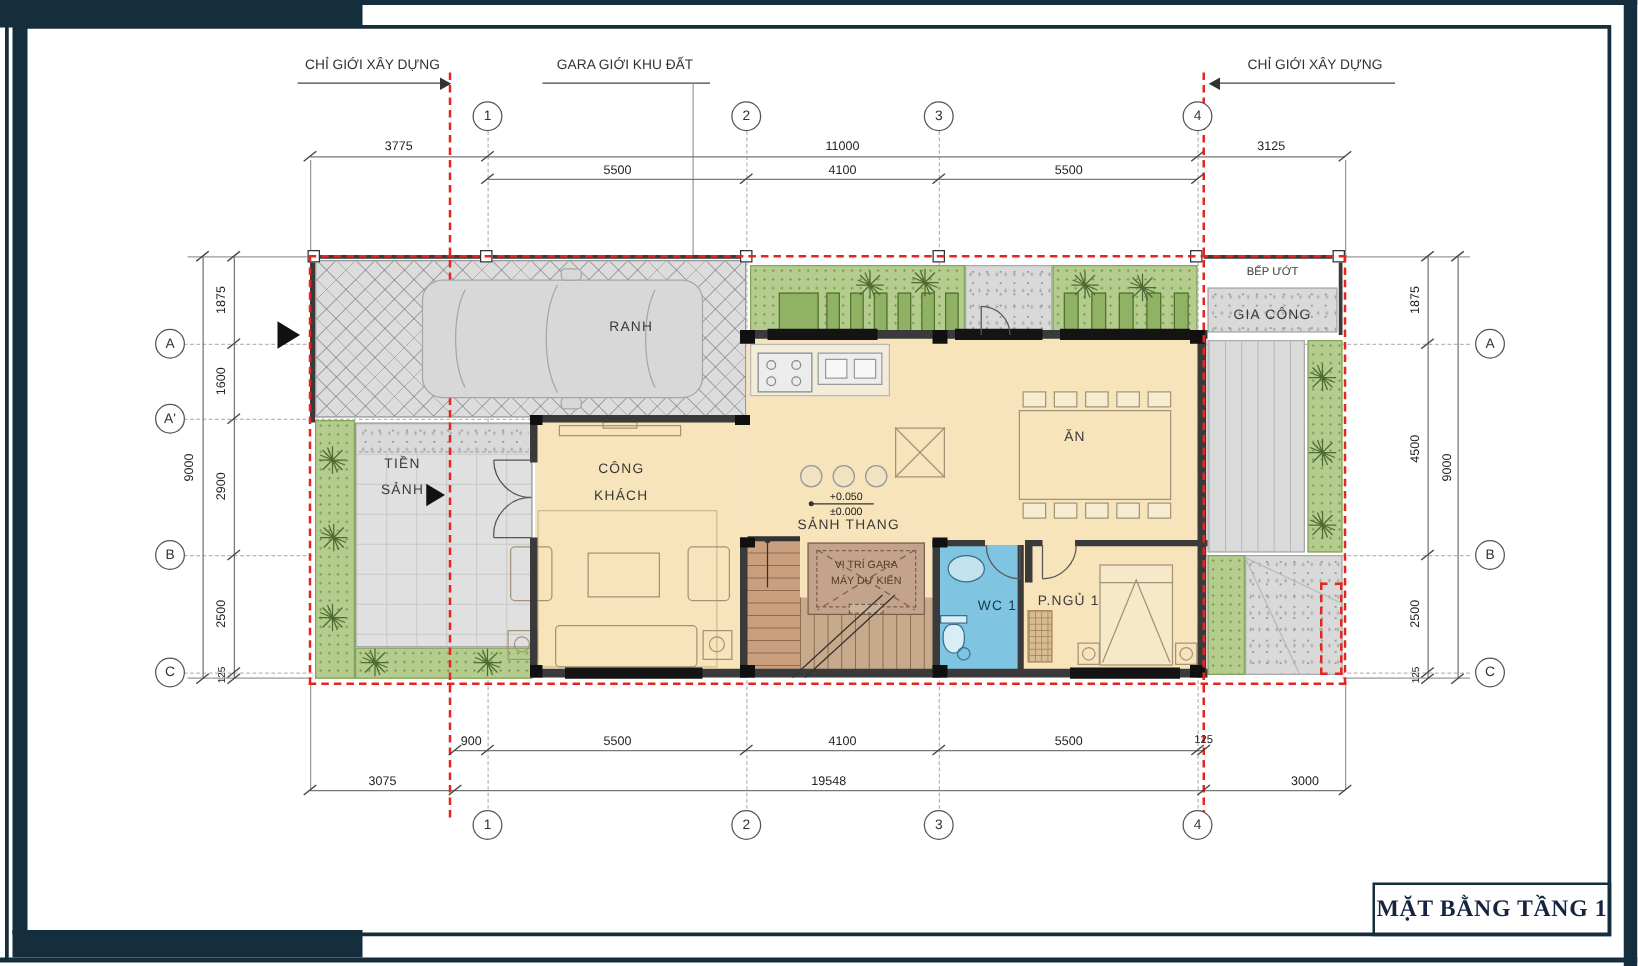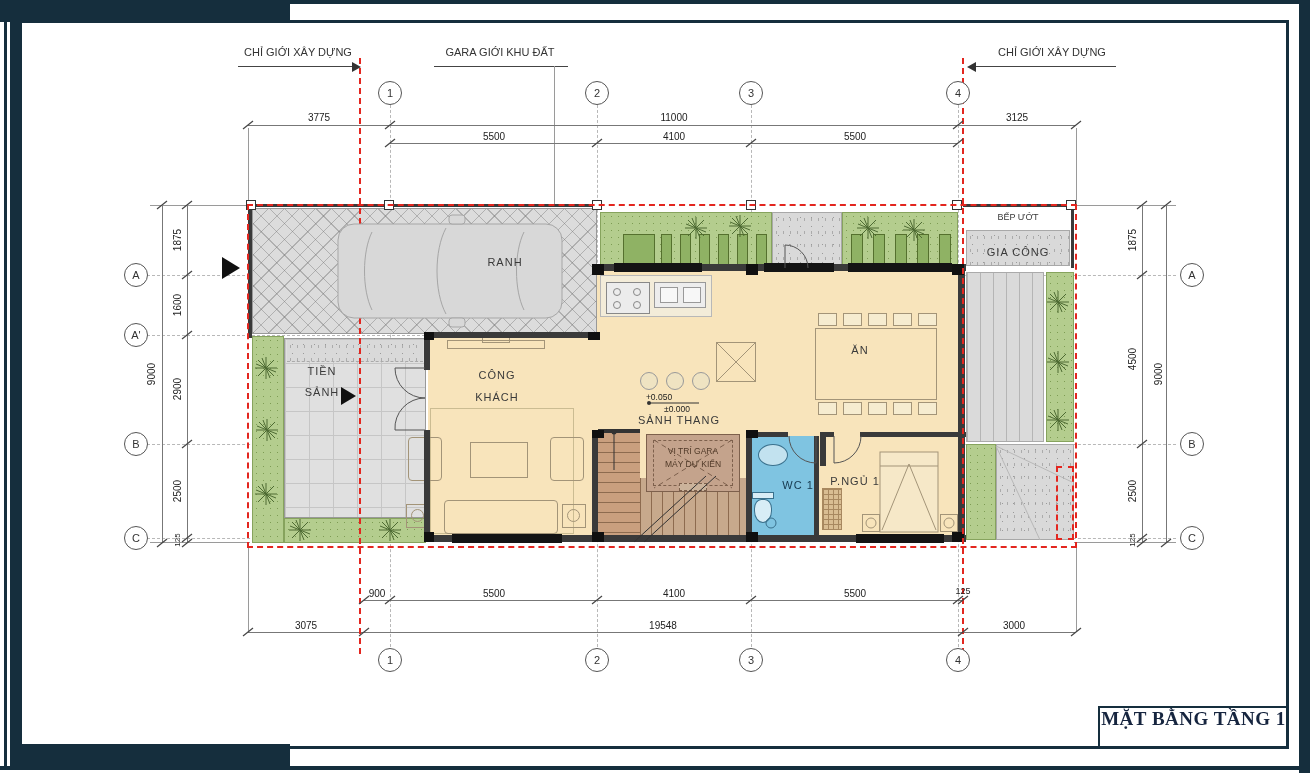--- a/index.html
+++ b/index.html
@@ -2,21 +2,21 @@
 <html><head>
 <meta charset="utf-8">
 <style>
   * { box-sizing: border-box; margin: 0; padding: 0; }
   body { background:#fff; font-family:"Liberation Sans", sans-serif; }
   .sheet { position:relative; width:1310px; height:773px; background:#fff; overflow:hidden; }
   .abs { position:absolute; }
   .navy { background:#152e3d; }
   .inner-border { position:absolute; left:18px; top:20px; width:1271px; height:729px; border:3px solid #152e3d; }
   .title-box { position:absolute; left:1098px; top:706px; width:191px; height:43px; border:2px solid #152e3d;
-               display:flex; align-items:flex-start; justify-content:center; }
+               display:flex; align-items:center; justify-content:center; }
   .title-text { font-family:"Liberation Serif", serif; font-weight:bold; font-size:19px; color:#16253f; letter-spacing:.5px; }
   .ann { position:absolute; font-size:11px; color:#333; text-align:center; white-space:nowrap; }
   .uline { position:absolute; height:1px; background:#444; }
   .tri { position:absolute; width:0; height:0; border-style:solid; }
   .cline-v { position:absolute; width:0; border-left:1px dashed #b8b8b8; }
   .cline-h { position:absolute; height:0; border-top:1px dashed #b8b8b8; }
   .dline { position:absolute; background:#777; }
   .ext { position:absolute; background:#9a9a9a; }
   .redline { position:absolute; width:0; border-left:2px dashed #e3261f; }
   .redbox { position:absolute; border:2px dashed #e3261f; }
@@ -350,37 +350,37 @@
   <div class="rlabel" style="left:457px;top:369px;width:80px">CÔNG</div>
   <div class="rlabel" style="left:457px;top:391px;width:80px">KHÁCH</div>
   <div class="rlabel" style="left:624px;top:414px;width:110px">SẢNH THANG</div>
   <div class="rlabel" style="left:835px;top:344px;width:50px">ĂN</div>
   <div class="rlabel" style="left:776px;top:479px;width:44px;color:#16394e">WC 1</div>
   <div class="rlabel" style="left:818px;top:475px;width:74px">P.NGỦ 1</div>
   <div class="rlabel small" style="left:978px;top:212px;width:80px;font-size:9px">BẾP ƯỚT</div>
   <div class="rlabel" style="left:966px;top:246px;width:104px">GIA CÔNG</div>
   <div class="rlabel small" style="left:648px;top:446px;width:90px;color:#503a28">VỊ TRÍ GARA</div>
   <div class="rlabel small" style="left:648px;top:459px;width:90px;color:#503a28">MÁY DỰ KIẾN</div>
-  <div class="dim small" style="left:637px;top:392px;width:44px">+0.050</div>
+  <div class="dim small" style="left:655px;top:392px;width:44px">+0.050</div>
   <div class="dim small" style="left:655px;top:404px;width:44px">±0.000</div>
 
   <div class="dim" style="left:269px;top:112px;width:100px">3775</div>
   <div class="dim" style="left:624px;top:112px;width:100px">11000</div>
   <div class="dim" style="left:967px;top:112px;width:100px">3125</div>
   <div class="dim" style="left:444px;top:131px;width:100px">5500</div>
   <div class="dim" style="left:624px;top:131px;width:100px">4100</div>
   <div class="dim" style="left:805px;top:131px;width:100px">5500</div>
   <div class="dim" style="left:347px;top:588px;width:60px">900</div>
   <div class="dim" style="left:444px;top:588px;width:100px">5500</div>
   <div class="dim" style="left:624px;top:588px;width:100px">4100</div>
   <div class="dim" style="left:805px;top:588px;width:100px">5500</div>
   <div class="dim" style="left:943px;top:586px;width:40px;font-size:9px">125</div>
   <div class="dim" style="left:256px;top:620px;width:100px">3075</div>
   <div class="dim" style="left:613px;top:620px;width:100px">19548</div>
-  <div class="dim" style="left:964px;top:620px;width:100px">3000</div>
+  <div class="dim" style="left:994px;top:620px;width:100px">3000</div>
   <div class="vdim" style="left:167px;top:210px">1875</div>
   <div class="vdim" style="left:167px;top:275px">1600</div>
   <div class="vdim" style="left:167px;top:359px">2900</div>
   <div class="vdim" style="left:167px;top:461px">2500</div>
   <div class="vdim" style="left:167px;top:510px;font-size:8px">125</div>
   <div class="vdim" style="left:141px;top:344px">9000</div>
   <div class="vdim" style="left:1122px;top:210px">1875</div>
   <div class="vdim" style="left:1122px;top:329px">4500</div>
   <div class="vdim" style="left:1122px;top:461px">2500</div>
   <div class="vdim" style="left:1122px;top:510px;font-size:8px">125</div>

